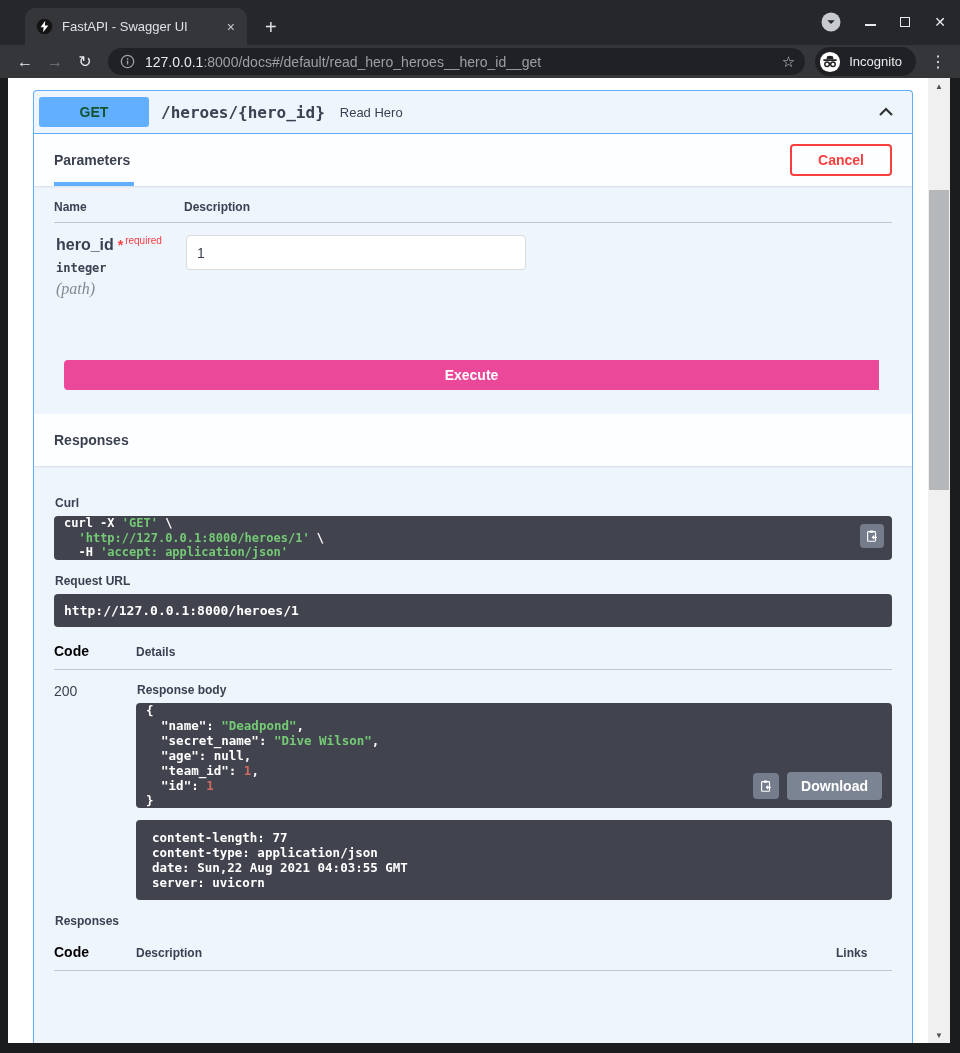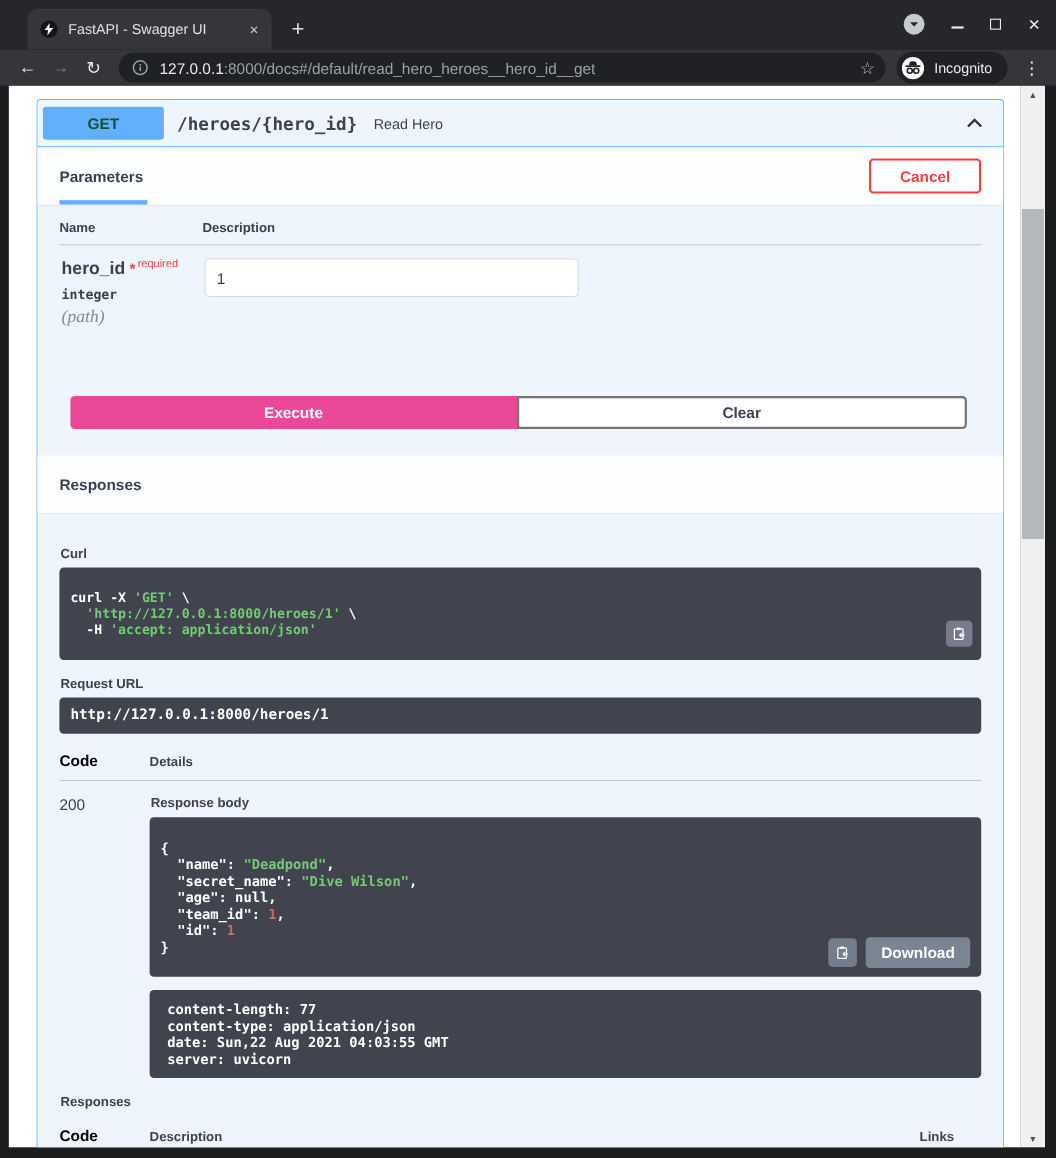--- a/index.html
+++ b/index.html
@@ -75,21 +75,21 @@
 
   .execute-wrapper { display:flex; padding:0 33px 24px 30px; }
   .btn-execute { flex:1; height:30px; background:#ec4899; border:none; border-radius:4px 0 0 4px;
                  color:#fff; font-weight:bold; font-size:14px; }
   .btn-clear { flex:1; height:30px; background:#fff; border:2px solid #757575; border-radius:0 4px 4px 0;
                color:#3b4151; font-weight:bold; font-size:14px; }
 
   .responses-header span { font-size:14px; font-weight:bold; color:#3b4151; }
   .responses-wrapper { padding:30px 20px 0 20px; }
   .small-label { font-size:12px; font-weight:bold; color:#3b4151; margin:0 0 6px 1px; }
-  .codeblock { background:#41444e; border-radius:4px; padding:20px 10px; position:relative;
+  .codeblock { background:#41444e; border-radius:4px; padding:0 10px; position:relative;
                font-family:"DejaVu Sans Mono", monospace; font-weight:bold; font-size:12px;
                color:#fff; }
   .code-line { white-space:pre; line-height:14.5px; }
   .body-block .code-line, .headers-block .code-line { font-size:12.5px; line-height:15px; }
   .tok-plain { color:#ffffff; }
   .tok-string { color:#75ca75; }
   .tok-number { color:#cc6b5e; }
   .copy-btn { position:absolute; right:8px; bottom:6px; width:24px; height:24px; border:none;
               background:#757d8d; border-radius:4px; display:flex; align-items:center; justify-content:center; }
   .request-url-block { background:#41444e; border-radius:4px; padding:9px 10px; margin-bottom:14px;
@@ -213,21 +213,20 @@
             <div class="param-loc">(path)</div>
           </div>
           <div>
             <input class="param-input" value="1" style="">
           </div>
         </div>
       </div>
 
       <div class="execute-wrapper">
         <button class="btn-execute">Execute</button>
-        <button class="btn-clear">Clear</button>
       </div>
 
       <div class="section-header responses-header">
         <span>Responses</span>
       </div>
 
       <div class="responses-wrapper">
 
         <div class="small-label">Curl</div>
         <div class="codeblock">

